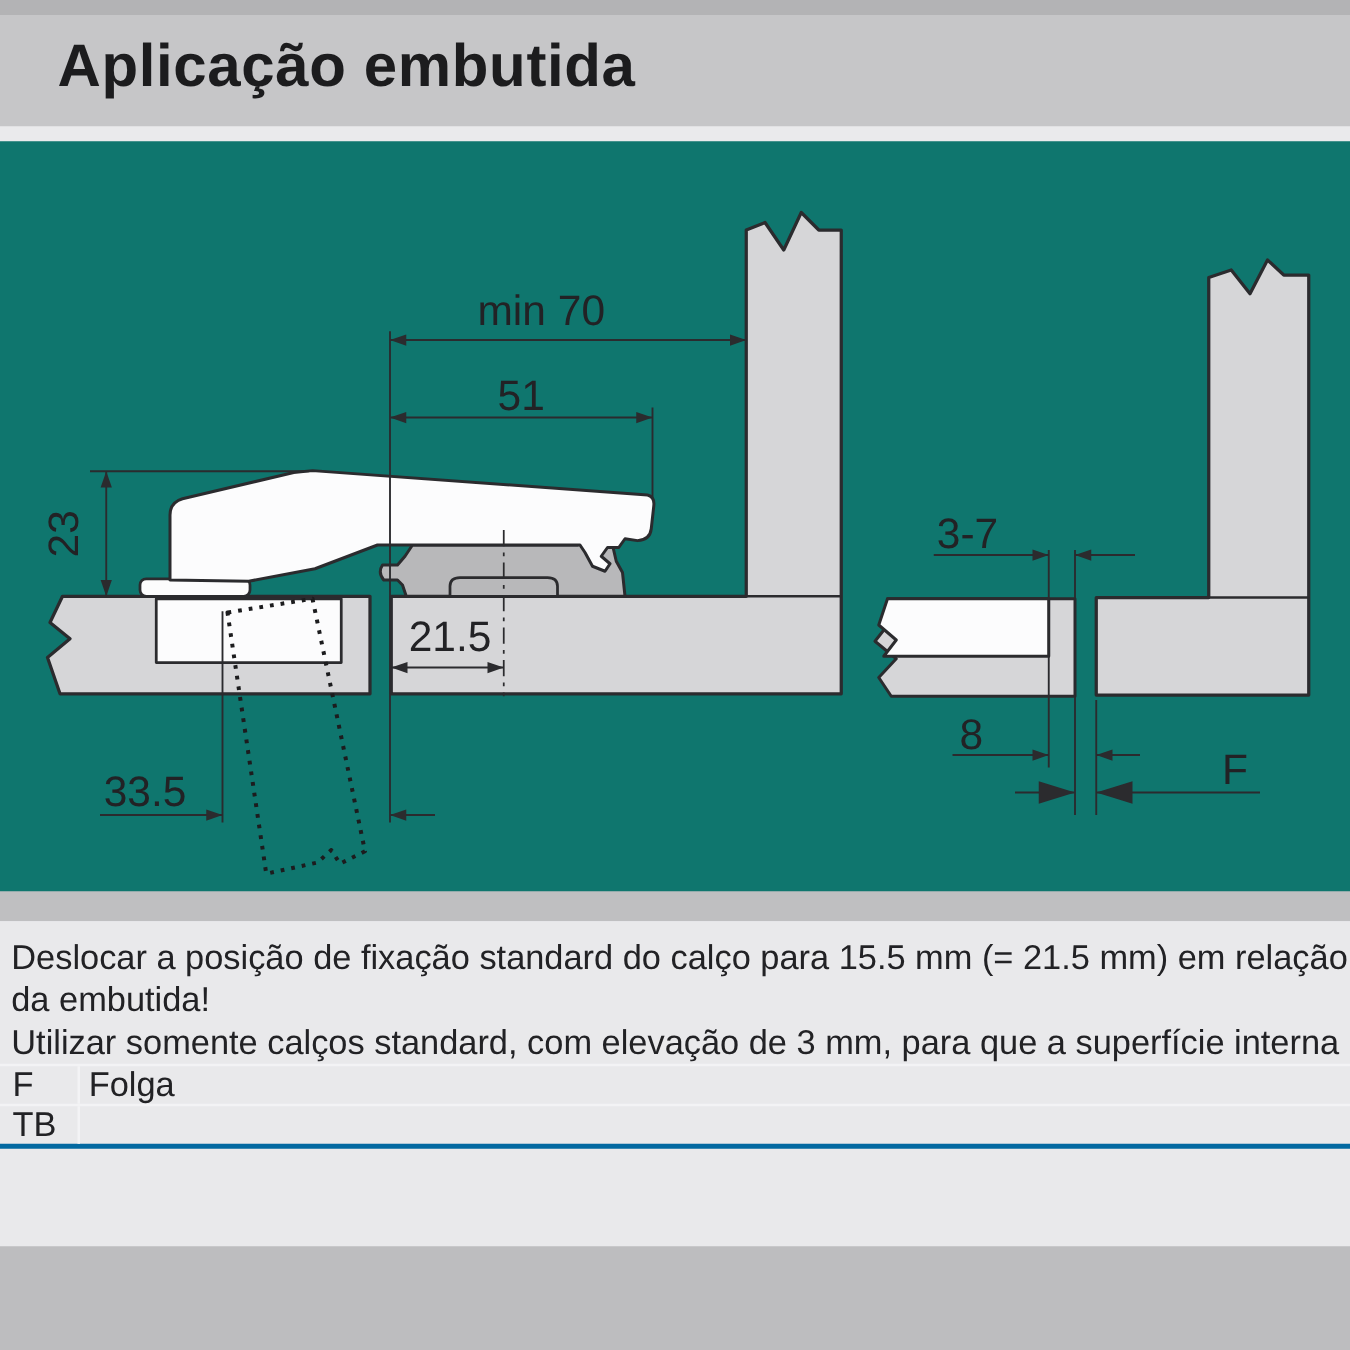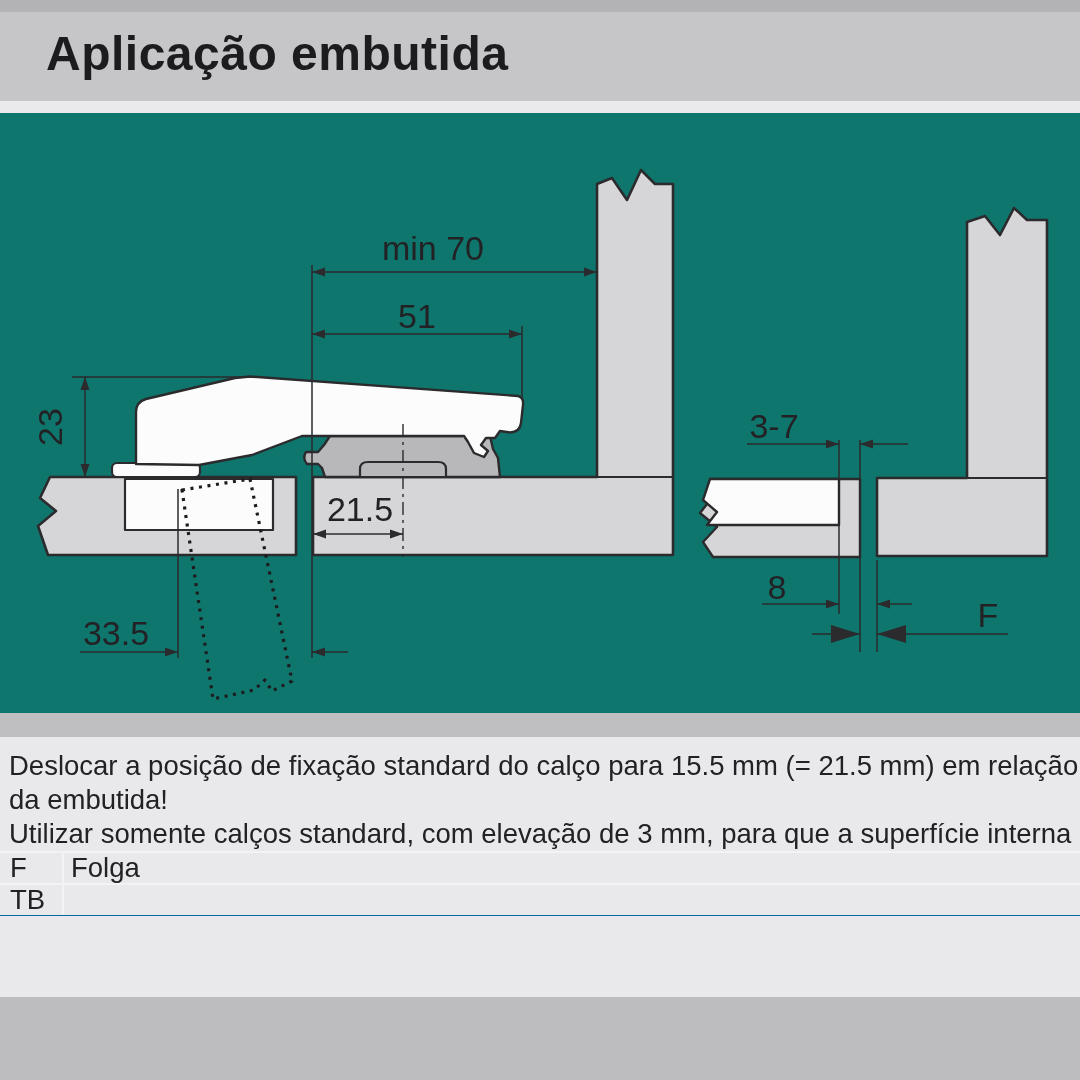--- a/index.html
+++ b/index.html
@@ -9,21 +9,21 @@
   .header{position:absolute;left:0;top:12px;width:1080px;height:89px;background:#c6c6c8;}
   .title{position:absolute;left:46px;top:14px;font-size:48px;font-weight:700;color:#1c1c1e;letter-spacing:0.5px;}
   .drawing-area{position:absolute;left:0;top:101px;width:1080px;height:612px;background:#0f766e;margin-top:12px;}
   .drawing-area svg{display:block;}
   .divider-band{position:absolute;left:0;top:713px;width:1080px;height:24px;background:#bfbfc1;}
   .notes{position:absolute;left:0;top:737px;width:1080px;height:260px;background:#e9e9eb;color:#222225;}
   .note-line{padding-left:9px;line-height:34px;font-size:27.5px;white-space:nowrap;}
   .note-line:first-child{padding-top:12px;}
   .formula-line{padding-left:9px;font-size:27.5px;line-height:24px;white-space:nowrap;}
   .legend-row{display:flex;height:30px;border-top:2px solid #f3f3f5;font-size:27.5px;line-height:30px;}
-  .legend-row.last{border-bottom:1px solid #0369a1;gap:18px;}
+  .legend-row.last{border-bottom:4px solid #0369a1;gap:18px;}
   .legend-key{width:64px;padding-left:10px;border-right:2px solid #f3f3f5;box-sizing:border-box;}
   .legend-value{padding-left:7px;}
   .footer{position:absolute;left:0;top:997px;width:1080px;height:83px;background:#bdbdbf;}
   text.dim{font-family:"Liberation Sans",sans-serif;font-size:34px;fill:#222225;}
 </style>
 </head>
 <body>
 
 <div class="page">
 

